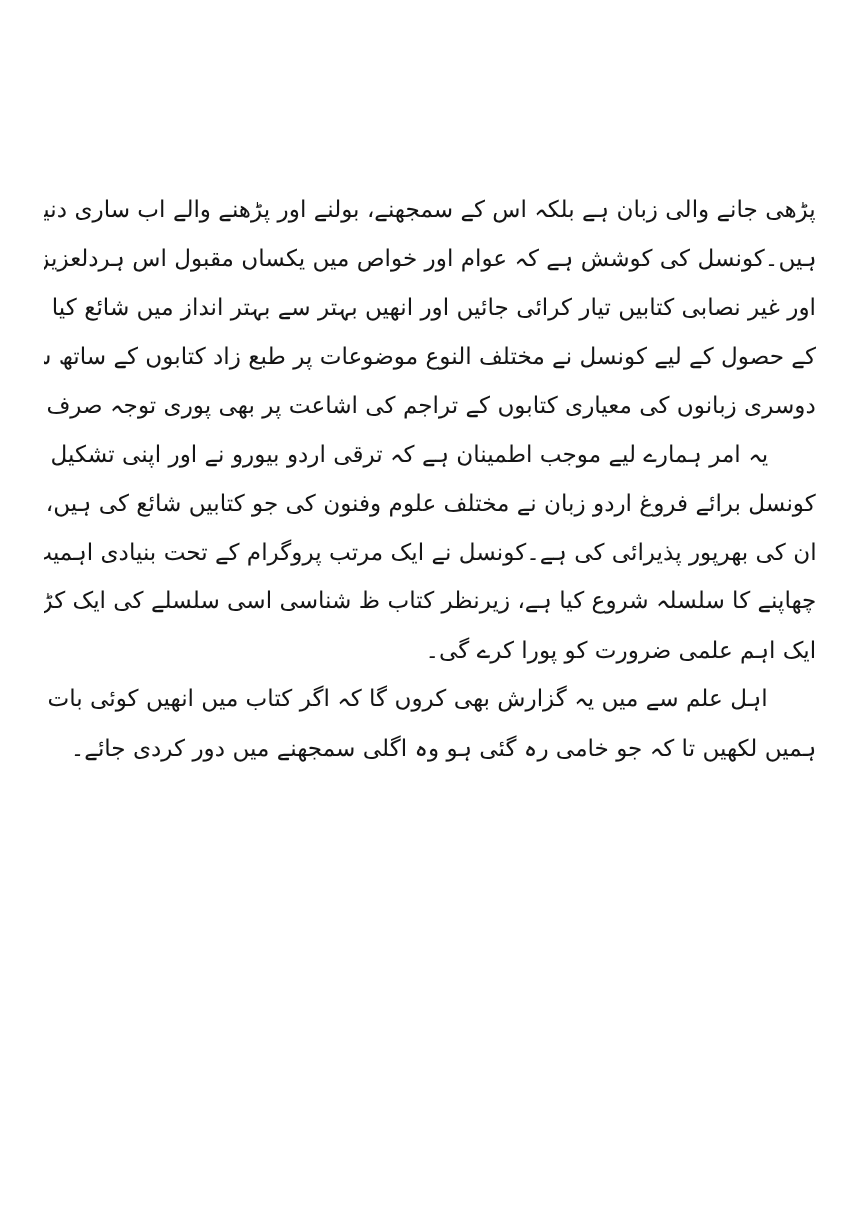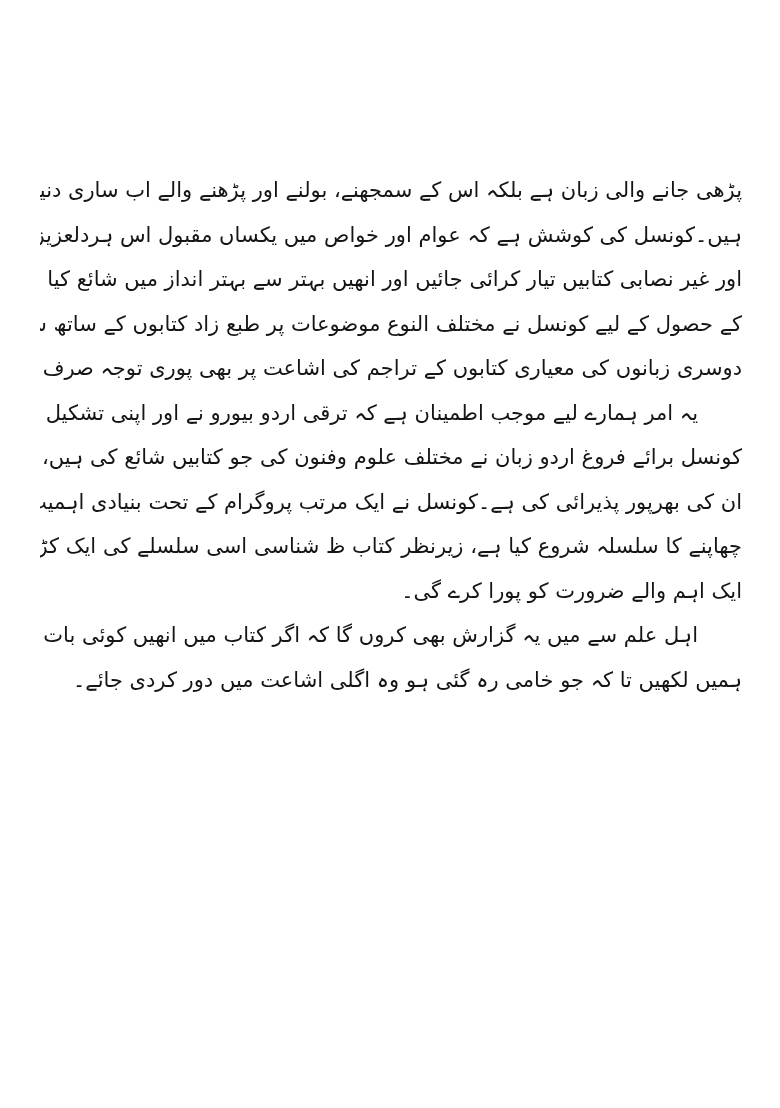--- a/index.html
+++ b/index.html
@@ -54,20 +54,20 @@
     <span class="line">اور غیر نصابی کتابیں تیار کرائی جائیں اور انھیں بہتر سے بہتر انداز میں شائع کیا جائے۔اس مقصد</span>
     <span class="line">کے حصول کے لیے کونسل نے مختلف النوع موضوعات پر طبع زاد کتابوں کے ساتھ ساتھ تنقیدیں اور</span>
     <span class="line last">دوسری زبانوں کی معیاری کتابوں کے تراجم کی اشاعت پر بھی پوری توجہ صرف کی ہے۔</span>
   </p>
 
   <p class="para">
     <span class="line indent">یہ امر ہمارے لیے موجب اطمینان ہے کہ ترقی اردو بیورو نے اور اپنی تشکیل کے بعد قومی</span>
     <span class="line">کونسل برائے فروغ اردو زبان نے مختلف علوم وفنون کی جو کتابیں شائع کی ہیں، اردو قارئین نے</span>
     <span class="line">ان کی بھرپور پذیرائی کی ہے۔کونسل نے ایک مرتب پروگرام کے تحت بنیادی اہمیت کی کتابیں</span>
     <span class="line">چھاپنے کا سلسلہ شروع کیا ہے، زیرنظر کتاب ظ شناسی اسی سلسلے کی ایک کڑی ہے جو امید ہے کہ</span>
-    <span class="line last">ایک اہم والے ضرورت کو پورا کرے گی۔</span>
+    <span class="line last">ایک اہم علمی ضرورت کو پورا کرے گی۔</span>
   </p>
 
   <p class="para">
     <span class="line indent">اہل علم سے میں یہ گزارش بھی کروں گا کہ اگر کتاب میں انھیں کوئی بات نادرست نظر آئے تو</span>
-    <span class="line last">ہمیں لکھیں تا کہ جو خامی رہ گئی ہو وہ اگلی اشاعت میں دور کردی جائے۔</span>
+    <span class="line last">ہمیں لکھیں تا کہ جو خامی رہ گئی ہو وہ اگلی سمجھنے میں دور کردی جائے۔</span>
   </p>
 </div>
 
 </body></html>

